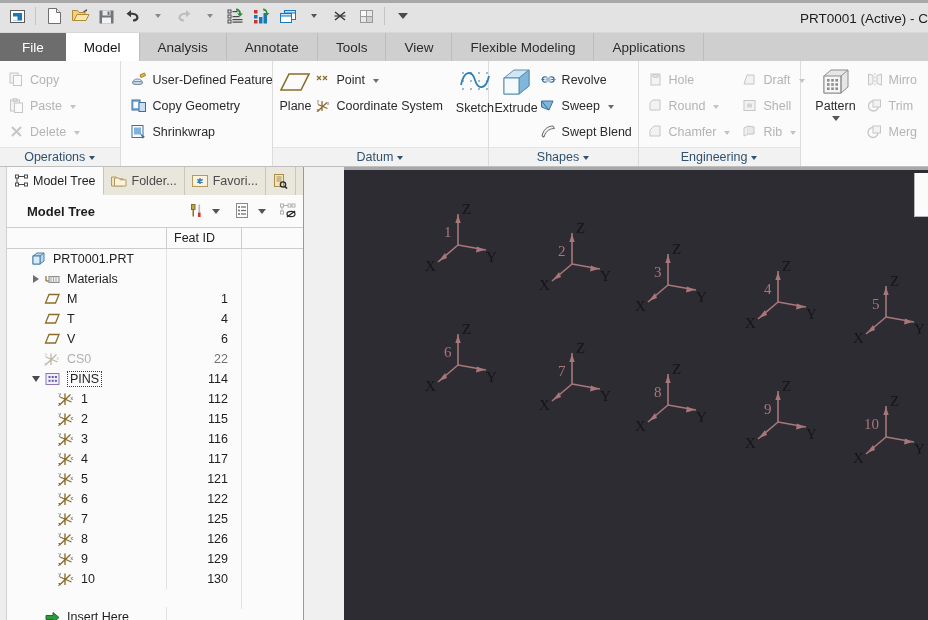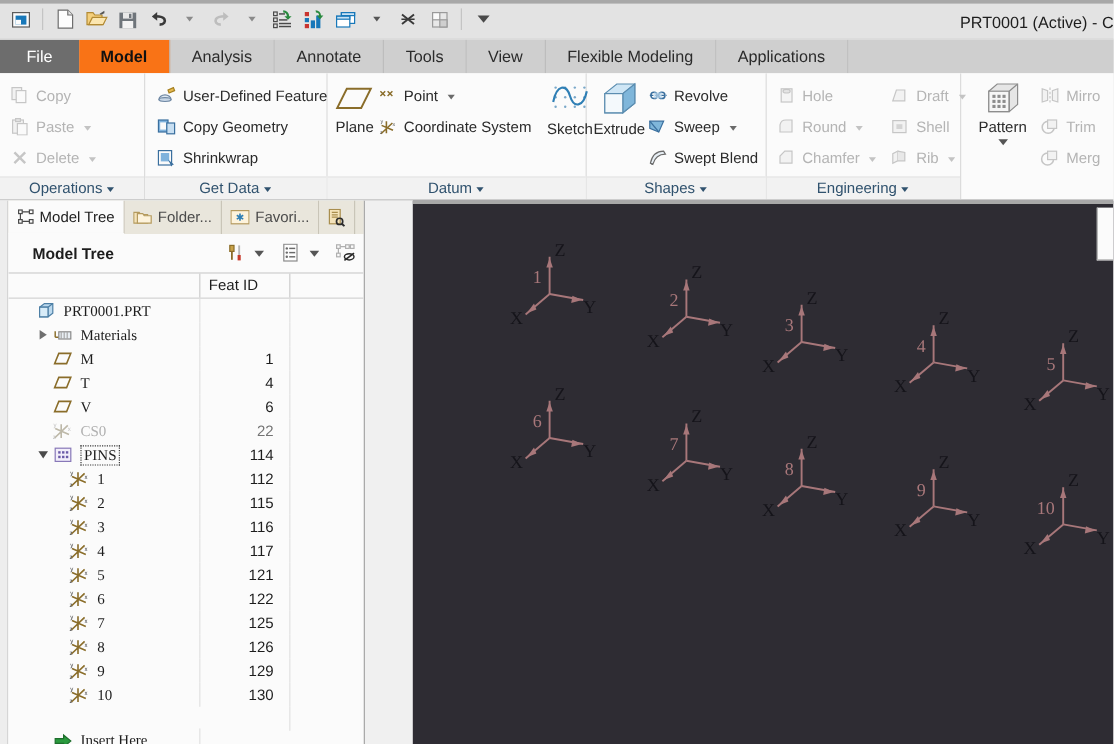--- a/index.html
+++ b/index.html
@@ -52,21 +52,21 @@
     height: 28px; background: #cfcfcf; display: flex; align-items: stretch;
     flex: 0 0 28px;
   }
   .rtab {
     display: flex; align-items: center; justify-content: center;
     padding: 0 18px; font-size: 13.5px; color: #2b2b2b;
     border-right: 1px solid #bdbdbd; cursor: default;
     background: #cfcfcf;
   }
   .rtab.file { background: #6d6d6d; color: #ffffff; padding: 0 22px; border-right: none;}
-  .rtab.active { background: #f97316; color: #111; font-weight: bold; }
+  .rtab.active { background: #ffffff; color: #111; }
   .tabs-filler { flex: 1; background: #cfcfcf; }
 
   
   .ribbon {
     height: 106px; background: #fbfbfb; display: flex; align-items: stretch;
     border-bottom: 1px solid #bfbfbf; flex: 0 0 106px; overflow: hidden;
     position: relative;
   }
   .rgroup {
     display: flex; flex-direction: column;
@@ -149,21 +149,21 @@
   .trow {
     height: 20px; display: flex; align-items: center; position: relative;
   }
   .tcol-name { width: 160px; flex:0 0 160px; display:flex; align-items:center; height:20px;
                border-right: 1px solid #e2e2e2; }
   .tcol-id   { width: 75px;  flex:0 0 75px; display:flex; align-items:center; justify-content:flex-end;
                padding-right: 13px; font-size:12.5px; color:#1d1d1d; height:20px;
                border-right: 1px solid #e2e2e2;}
   .tcol-id.dim { color: #737373; }
   .tcol-x { flex:1; height:20px; }
-  .tlabel2 { font-size: 12.5px; color: #1d1d1d; white-space: nowrap; font-family: Liberation Serif, serif; }
+  .tlabel2 { font-size: 12.5px; color: #1d1d1d; white-space: nowrap; }
   .tlabel2.dim { color: #b0b0b0; }
   .tlabel2.sel { border: 1px dotted #3b3b3b; padding: 0 2px; margin-left: -1px;}
   .exp {
     width: 14px; flex:0 0 14px; display:flex; align-items:center; justify-content:center;
   }
   .exp .tri-r { width:0;height:0;border-top:4.5px solid transparent;border-bottom:4.5px solid transparent;
                 border-left:6px solid #6f6f6f;}
   .exp .tri-d { width:0;height:0;border-left:4.5px solid transparent;border-right:4.5px solid transparent;
                 border-top:6px solid #4a4a4a;}
   .ti { width: 19px; flex: 0 0 19px; display:flex;align-items:center;justify-content:center; }
@@ -390,24 +390,20 @@
             <span class="ico">
               <svg width="16" height="15" viewBox="0 0 16 15">
                 <rect x="1" y="1.5" width="11" height="12" fill="#fafafa" stroke="#3a6f9e"></rect>
                 <rect x="3" y="3.5" width="7" height="7" fill="#7fb2dc"></rect>
                 <path d="M9 9 l5 4 l-1.5 .5 l-.5 1.5z" fill="#3a6f9e"></path>
               </svg>
             </span>
             <span>Shrinkwrap</span>
           </div>
         </div>
-      </div>
-      <div class="rgroup-title">
-        <span>Get Data</span>
-        <span class="tri"></span>
       </div>
     </div>
 
     <div class="rgroup" style="width:216px;">
       <div class="rgroup-body">
         <div class="big-btn" style="width:50px;">
           <div class="ico" style="width:34px;height:30px;">
             <svg width="34" height="30" viewBox="0 0 34 30">
               <path d="M10 6 L30 6 L22 22 L2 22 Z" fill="none" stroke="#8a6d2a" stroke-width="1.6"></path>
             </svg>

